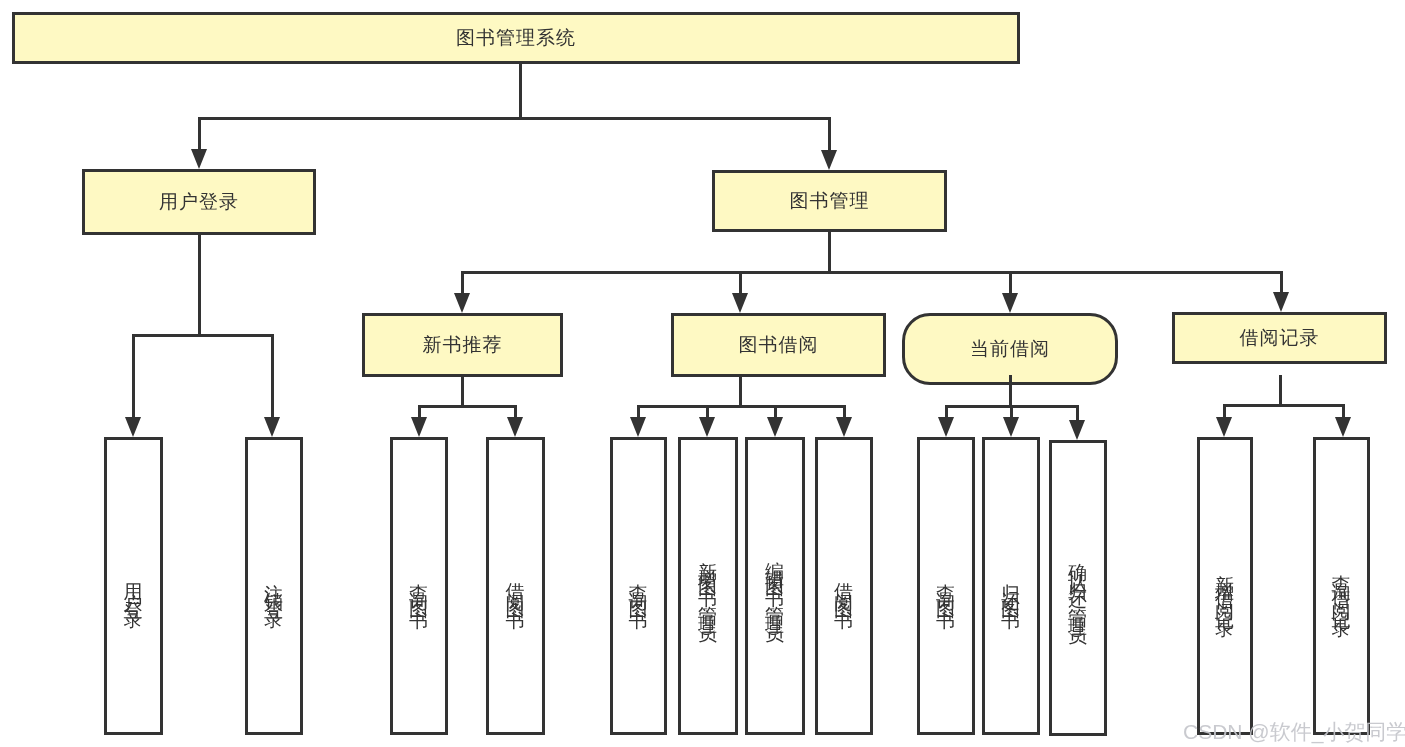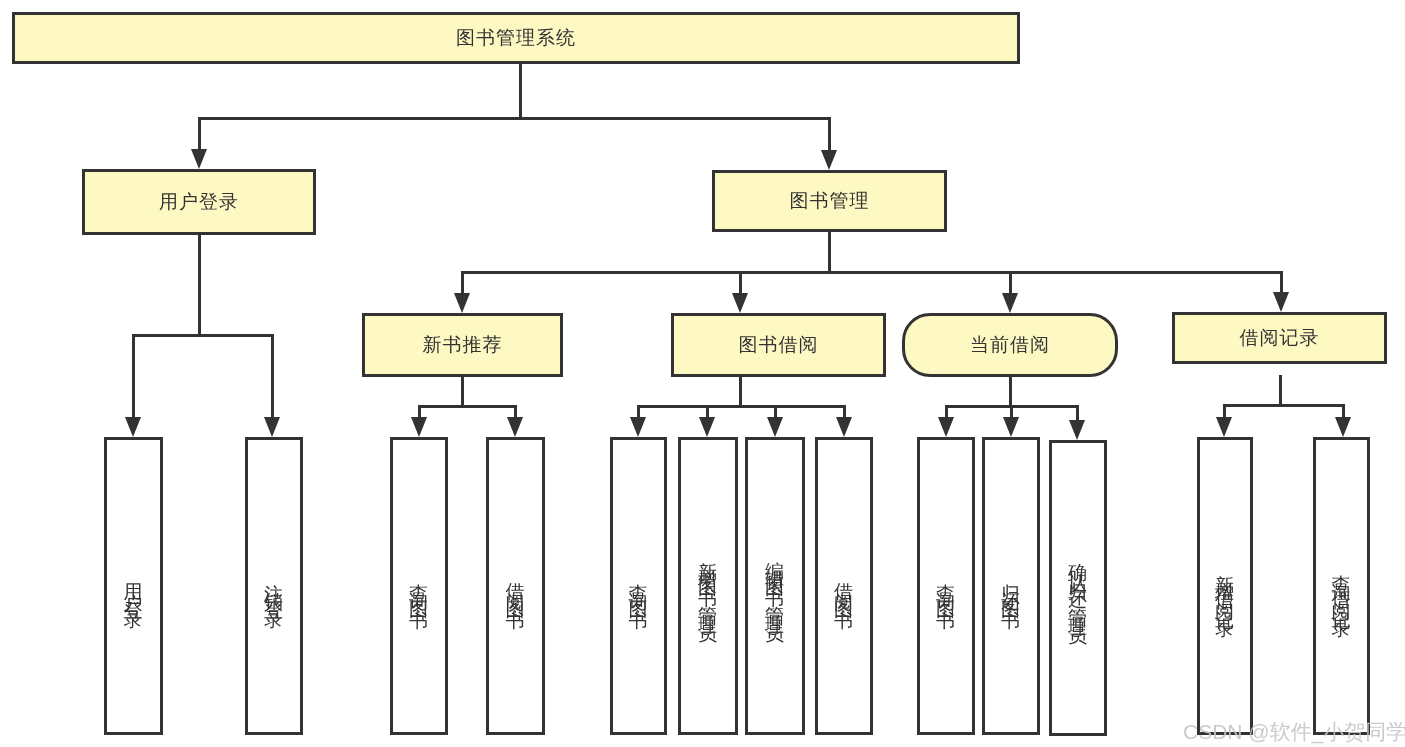--- a/index.html
+++ b/index.html
@@ -34,21 +34,21 @@
   <div class="box" style="left:362px;top:313px;width:201px;height:64px;">
     <span>新书推荐</span>
   </div>
 
   <div class="box" style="left:712px;top:170px;width:235px;height:62px;">
     <span>图书管理</span>
   </div>
   <div class="box" style="left:633px;top:313px;width:215px;height:64px;margin-left:38px;">
     <span>图书借阅</span>
   </div>
-  <div class="box" style="left:902px;top:313px;width:216px;height:64px;border-radius:28px;">
+  <div class="box" style="left:902px;top:313px;width:216px;height:72px;border-radius:28px;">
     <span>当前借阅</span>
   </div>
   <div class="box" style="left:1172px;top:312px;width:215px;height:52px;">
     <span>借阅记录</span>
   </div>
 
   <div class="leaf" style="left:104px;top:437px;width:59px;height:298px;">
     <span>用户登录</span>
   </div>
   <div class="leaf" style="left:245px;top:437px;width:58px;height:298px;">

